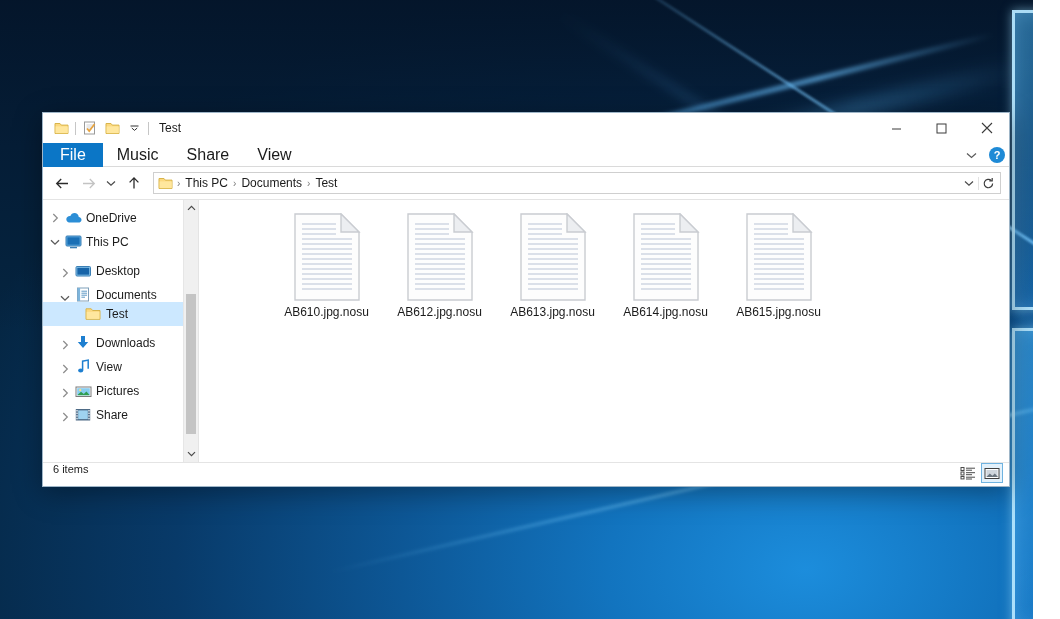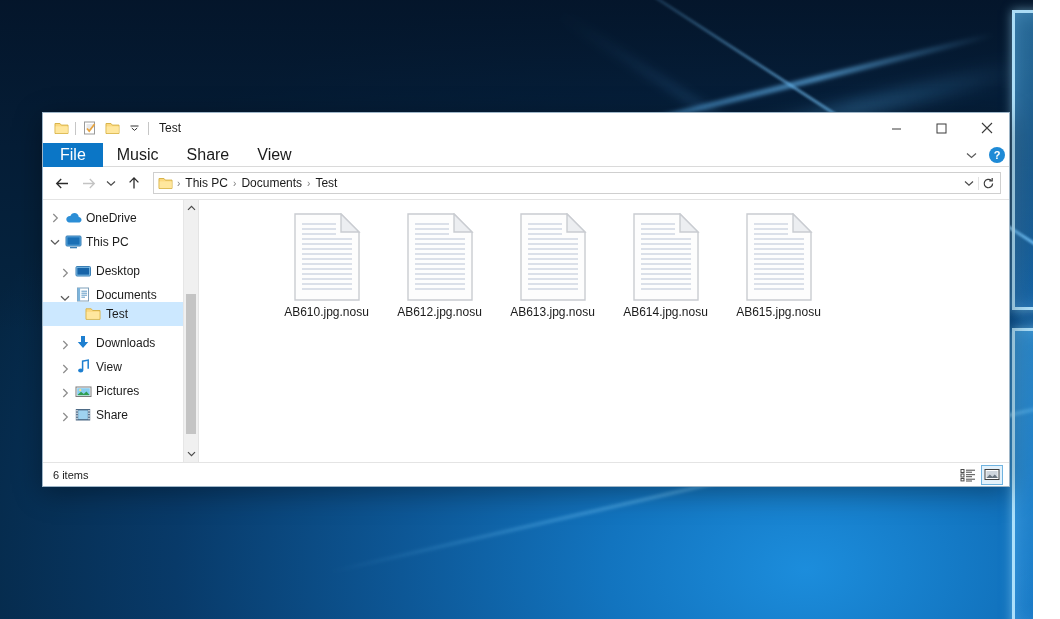--- a/index.html
+++ b/index.html
@@ -263,21 +263,21 @@
   }
   .filelabel {
     font-size: 12px; color: #1b1b1b;
     margin-top: 3px; text-align: center; white-space: nowrap;
   }
 
   
   .statusbar {
     height: 24px; flex: 0 0 24px;
     border-top: 1px solid #e4e4e4;
-    display: flex; align-items: center;
+    display: flex; align-items: flex-start;
     padding: 0 6px 0 10px;
     background: #fff;
     font-size: 11px; color: #1b1b1b;
   }
   .status-spacer { flex: 1 1 auto; }
   .viewbtn {
     width: 22px; height: 20px;
     display: flex; align-items: center; justify-content: center;
     margin-left: 2px;
   }

